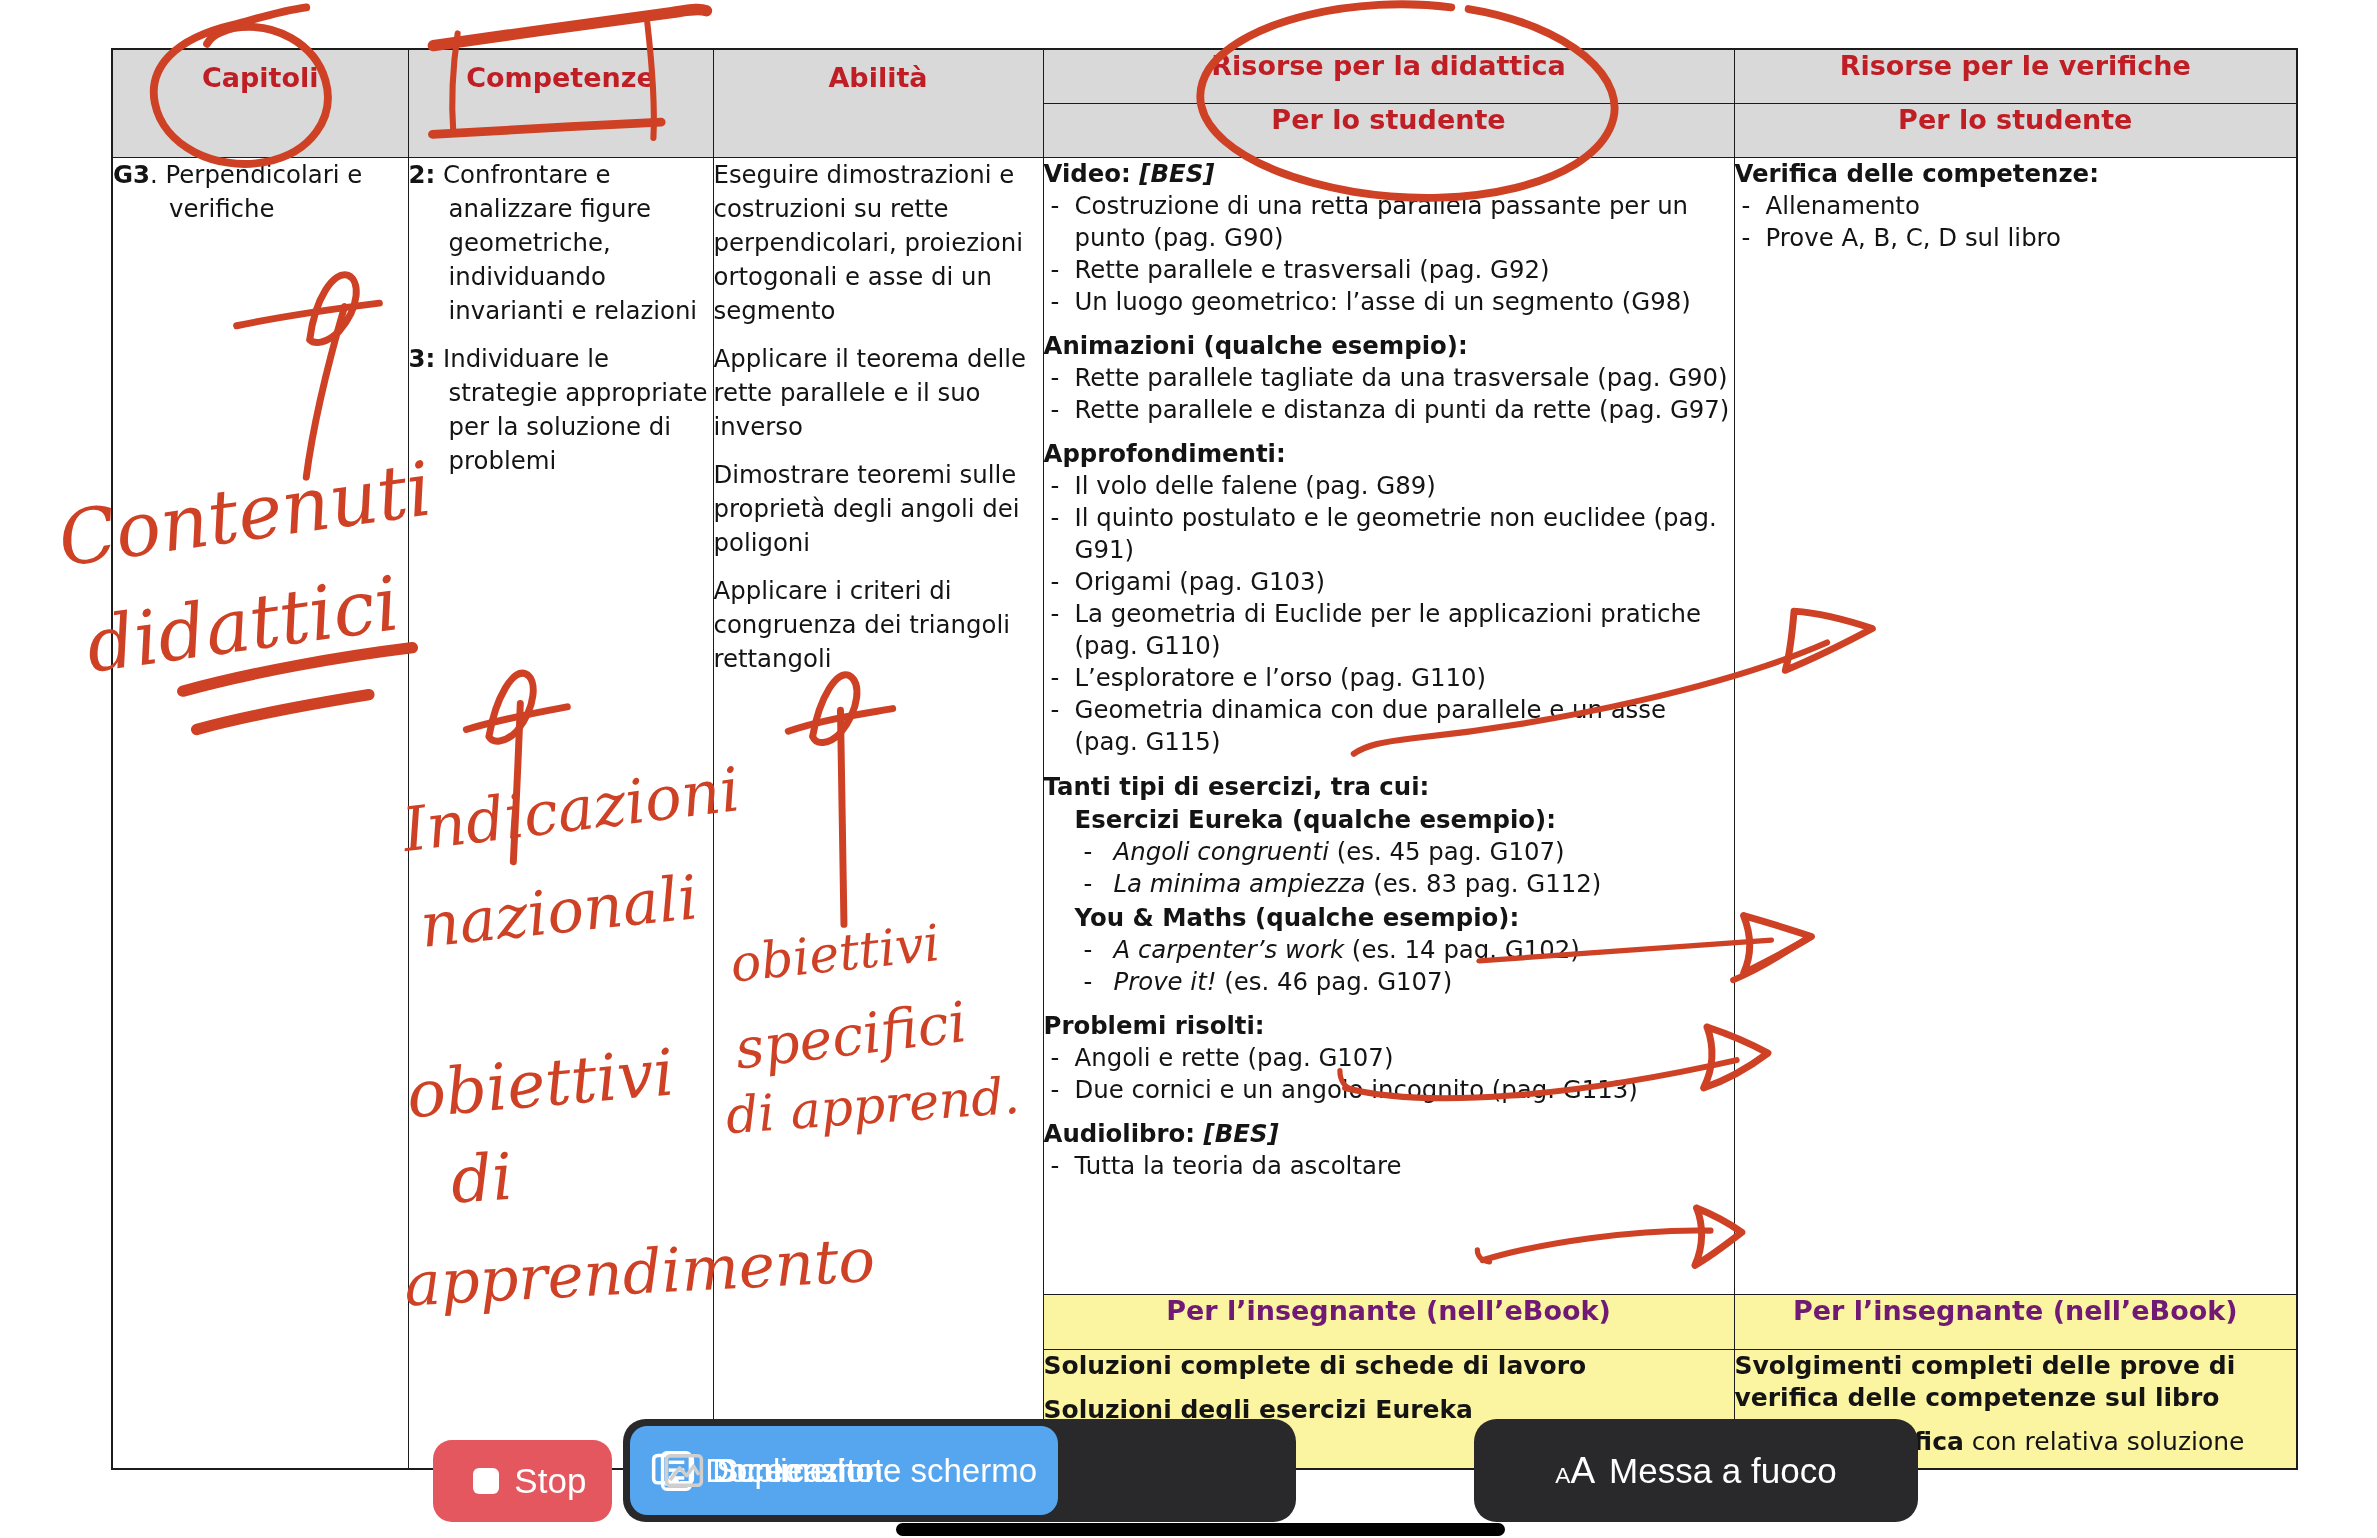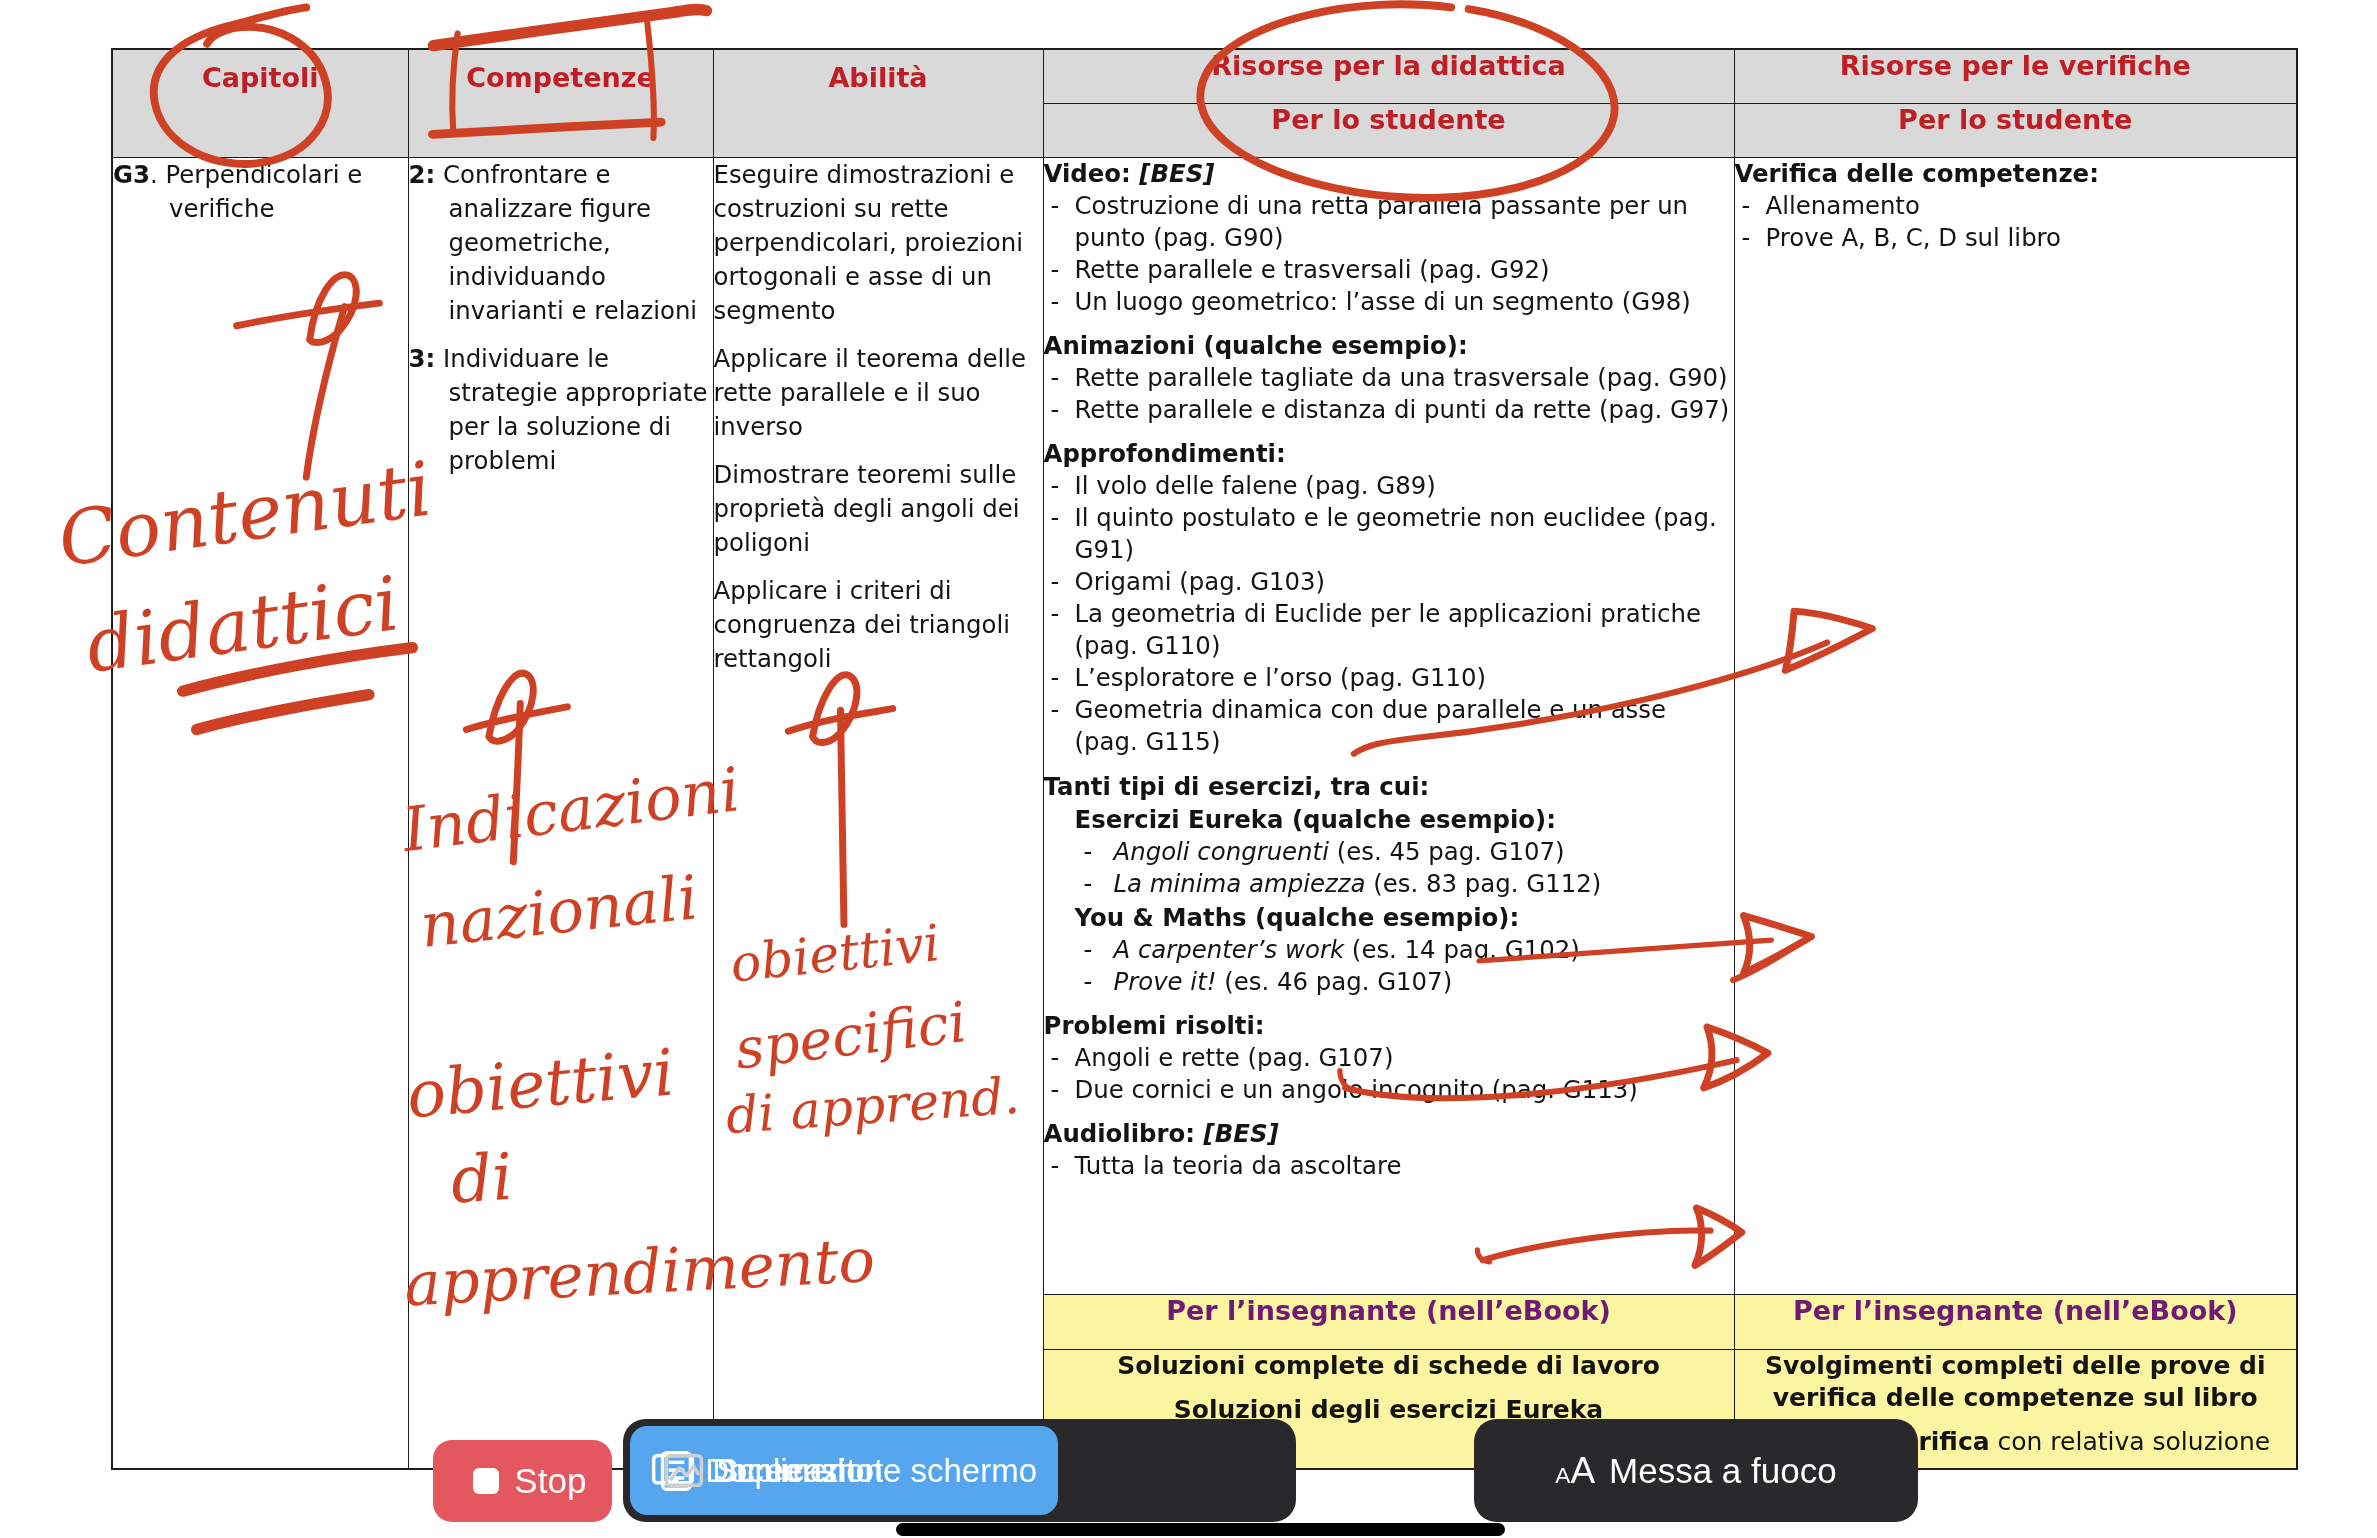--- a/index.html
+++ b/index.html
@@ -28,21 +28,21 @@
   .ln.li .dash{position:absolute;left:7px;}
   .ln.li2{position:relative;padding-left:70px;}
   .ln.li2 .dash{position:absolute;left:40px;}
   .ln.num{padding-left:40px;text-indent:-40px;}
   .ln.para{margin-top:0;}
   .ln.gap{margin-top:14px;}
   .ln.ctr{padding-left:56px;}
   th.ybar{background:#fbf5a1;color:#701a75;font-weight:bold;font-size:27px;text-align:center;
           vertical-align:middle;height:54px;}
   td.ycell{background:#fbf5a1;padding:12.2px 12.2px 0 12.2px;font-size:25px;height:117px;}
-  td.ycell .ln{line-height:32px;text-align:center;}
+  td.ycell .ln{line-height:32px;}
   td.ycell .ln.gap2{margin-top:12.2px;}
 
   
   svg.ink{position:absolute;left:0;top:0;pointer-events:none;}
   svg.ink path{stroke:#ce4125;fill:none;stroke-linecap:round;stroke-linejoin:round;}
   svg.ink text{font-family:"DejaVu Serif",serif;font-style:italic;fill:#ce4125;}
 
   
   .tb{position:absolute;display:flex;align-items:center;box-sizing:border-box;
       font-family:"Liberation Sans","DejaVu Sans",sans-serif;color:#fff;border:none;cursor:pointer;}

